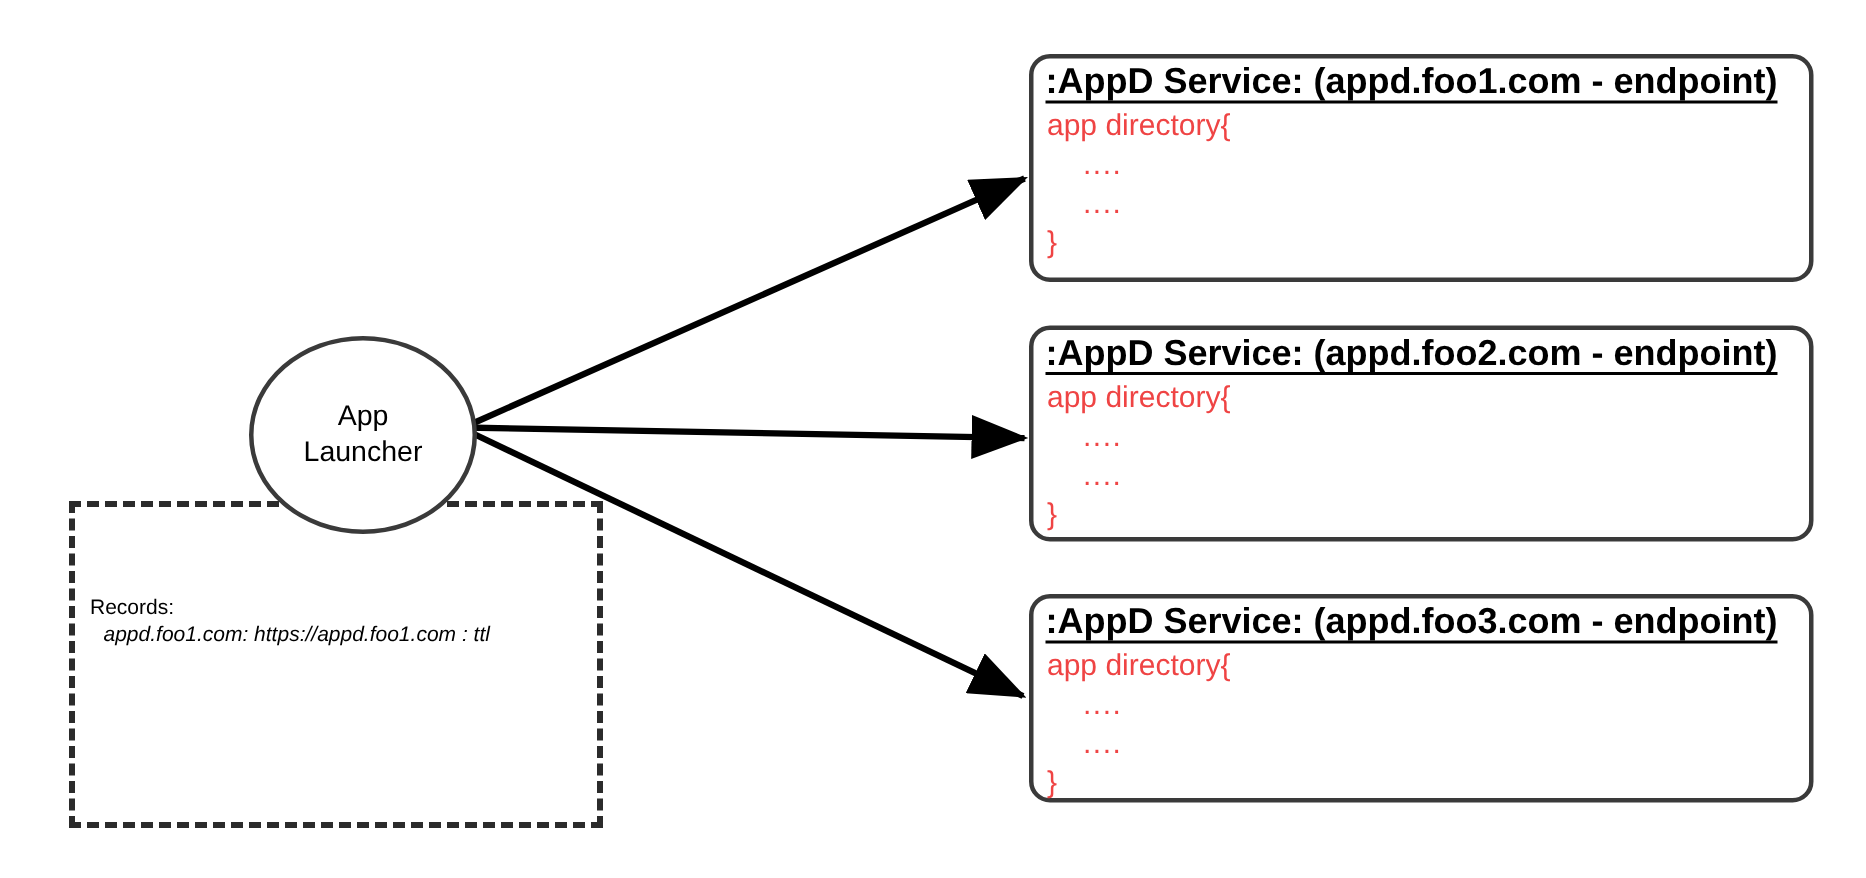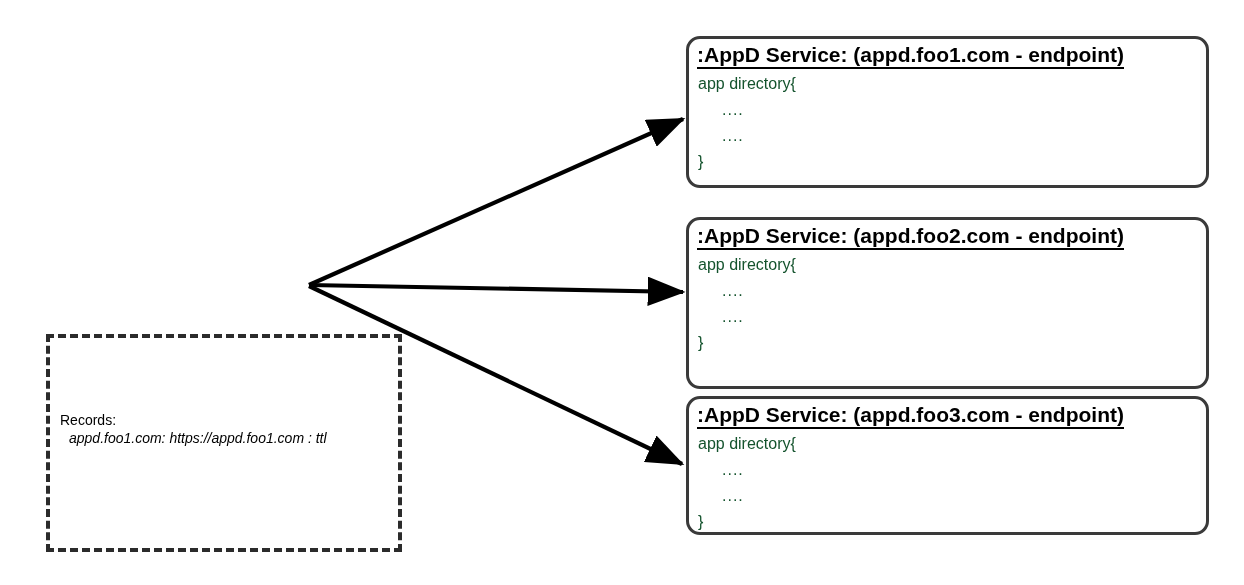--- a/index.html
+++ b/index.html
@@ -60,21 +60,21 @@
     width: 356px;
     height: 218px;
     border: 4px dashed #2b2b2b;
     background: transparent;
     box-sizing: border-box;
     z-index: 1;
   }
   .records-inner {
     position: absolute;
     left: 10px;
-    top: 73px;
+    top: 57px;
     width: 346px;
   }
   .records-title {
     font-size: 14px;
     line-height: 18px;
     color: #000;
     white-space: nowrap;
   }
   .records-list {
     margin: 0;
@@ -95,41 +95,41 @@
     position: absolute;
     left: 686px;
     width: 523px;
     border: 3.5px solid #3a3a3a;
     border-radius: 14px;
     background: #ffffff;
     box-sizing: border-box;
     z-index: 2;
   }
   #service-box-1 { top: 36px;  height: 152px; }
-  #service-box-2 { top: 217px; height: 172px; }
+  #service-box-2 { top: 217px; height: 144px; }
   #service-box-3 { top: 396px; height: 139px; }
 
   .service-title {
-    font-size: 21px;
+    font-size: 24px;
     font-weight: bold;
     line-height: 25px;
     color: #000;
     white-space: nowrap;
     display: inline-block;
     border-bottom: 2.5px solid #000;
     margin: 3px 0 0 8px;
     padding-bottom: 0px;
   }
   .service-body {
     margin: 2px 0 0 9px;
   }
   .service-line {
-    font-size: 16px;
+    font-size: 20px;
     line-height: 26px;
-    color: #14532d;
+    color: #ef4444;
     white-space: pre;
   }
   .service-line.indent {
     padding-left: 24px;
     letter-spacing: 1px;
   }
 </style>
 </head>
 <body>
 
@@ -148,20 +148,24 @@
 
   <div class="records-box">
     <div class="records-inner">
       <div class="records-title">Records:</div>
       <ul class="records-list">
         <li>appd.foo1.com: https://appd.foo1.com : ttl</li>
       </ul>
     </div>
   </div>
 
+  <div class="launcher">
+    <div class="launcher-line">App</div>
+    <div class="launcher-line">Launcher</div>
+  </div>
 
   <div class="service-box" id="service-box-1">
     <div class="service-title">:AppD Service: (appd.foo1.com - endpoint)</div>
     <div class="service-body">
       <div class="service-line">app directory{</div>
       <div class="service-line indent">....</div>
       <div class="service-line indent">....</div>
       <div class="service-line">}</div>
     </div>
   </div>

